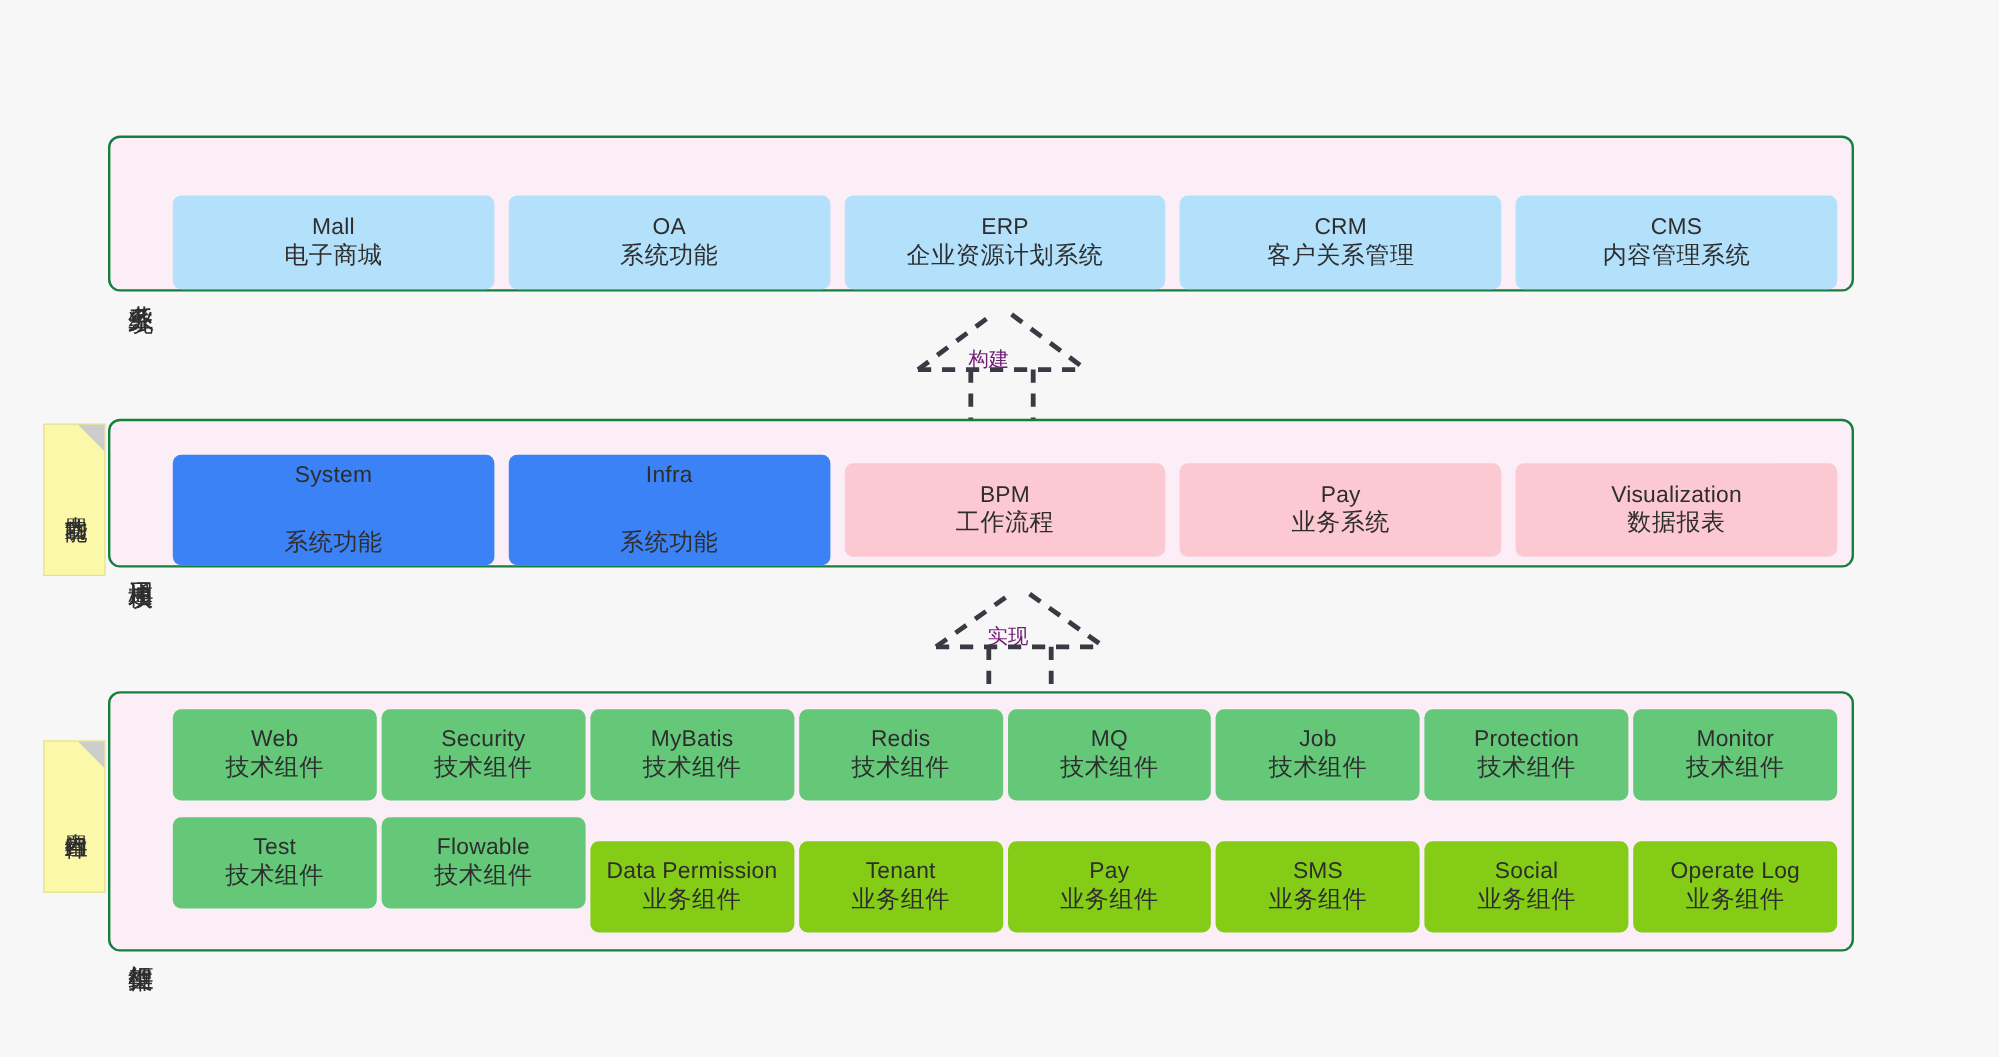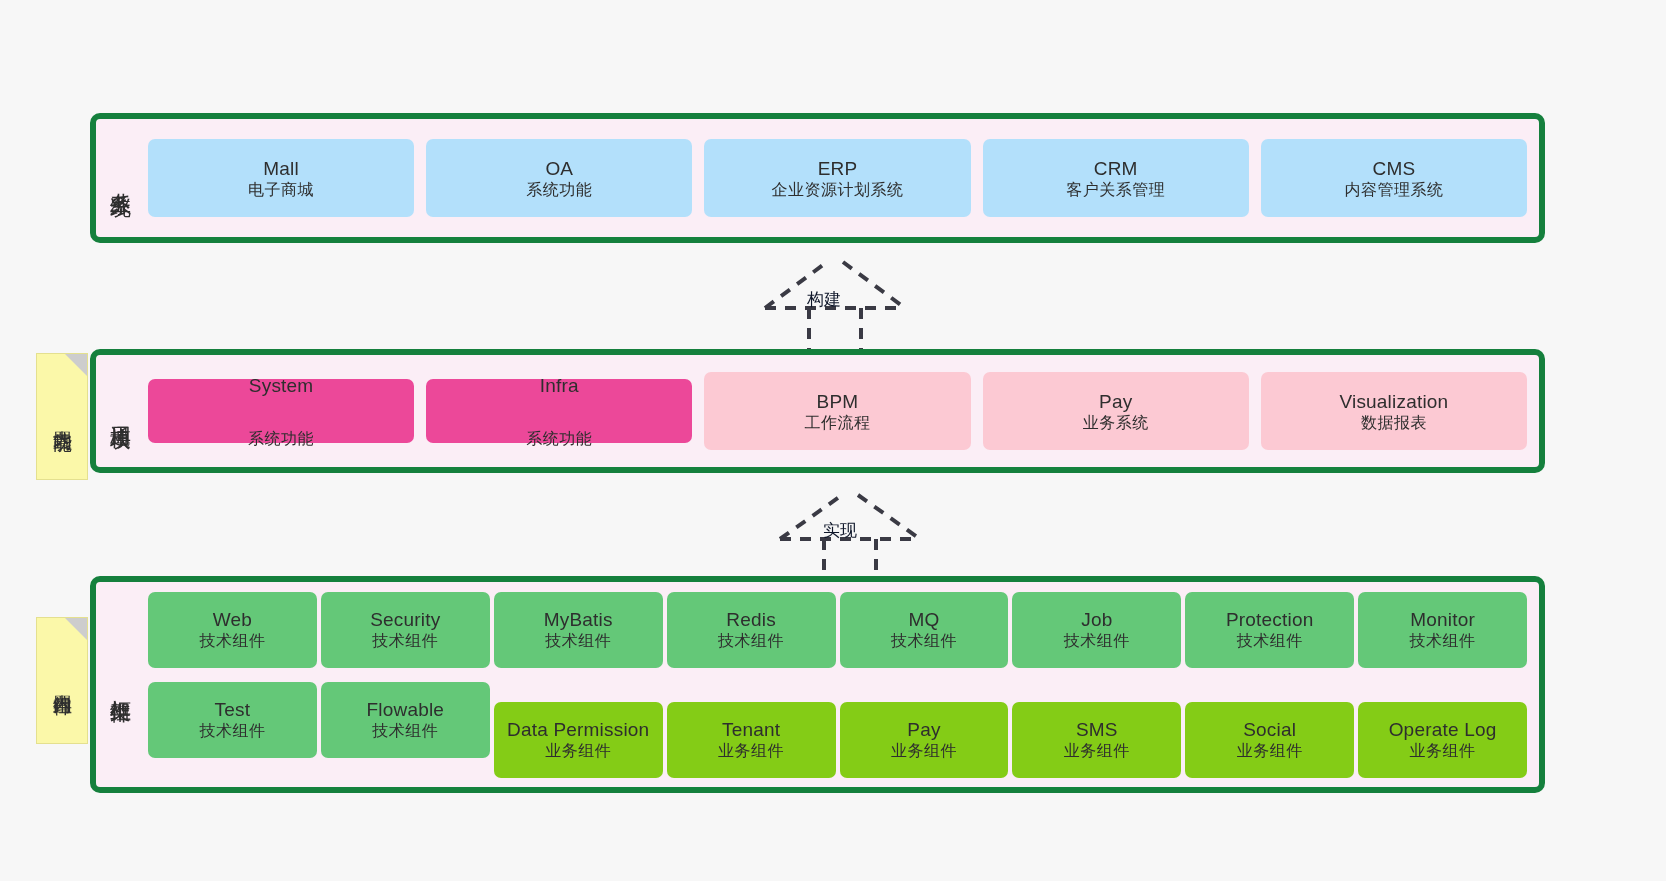--- a/index.html
+++ b/index.html
@@ -14,24 +14,24 @@
     font-family: "Liberation Sans", "DejaVu Sans", sans-serif;
     color: #2e2e2e;
     overflow: hidden;
   }
 
   
   .panel {
     position: absolute;
     box-sizing: border-box;
     background: #fbeef6;
-    border: 6px solid #15803d;
+    border: 2px solid #15803d;
     border-radius: 10px;
     display: flex;
-    align-items: center;
+    align-items: flex-end;
   }
   .panel-title {
     width: 48px;
     flex: 0 0 48px;
     display: flex;
     align-items: center;
     justify-content: center;
     font-size: 21px;
     line-height: 1.18;
     letter-spacing: 1px;
@@ -71,25 +71,25 @@
     justify-content: center;
     text-align: center;
     line-height: 1.22;
     user-select: none;
   }
   .card .en {
     font-size: 19px;
     letter-spacing: .2px;
   }
   .card .cn {
-    font-size: 16px;
+    font-size: 20px;
     letter-spacing: .5px;
   }
   .card.biz    { background: #b3e0fb; height: 78px; }
-  .card.strong { background: #ec4899; height: 64px; gap: 32px; }
+  .card.strong { background: #3b82f6; height: 92px; gap: 32px; }
   .card.soft   { background: #fcc9d3; height: 78px; }
   .card.tech   { background: #64c878; height: 76px; }
   .card.bizcmp { background: #84cc16; height: 76px; margin-top: 20px; }
 
   
   .note {
     position: absolute;
     box-sizing: border-box;
     background: #fbf8a9;
     border: 1px solid #e4e08f;
@@ -112,21 +112,21 @@
     border-left: 22px solid transparent;
     border-top: 22px solid #cdcdcd;
   }
 
   
   .arrow { position: absolute; }
   .arrow svg { display: block; }
   .arrow-label {
     position: absolute;
     font-size: 17px;
-    color: #0f172a;
+    color: #701a75;
     background: transparent;
     white-space: nowrap;
     user-select: none;
   }
 </style>
 </head>
 <body>
 
 <div class="panel" id="panel-business" style="left:90px; top:113px; width:1455px; height:130px;">
   <div class="panel-title">业务系统</div>

